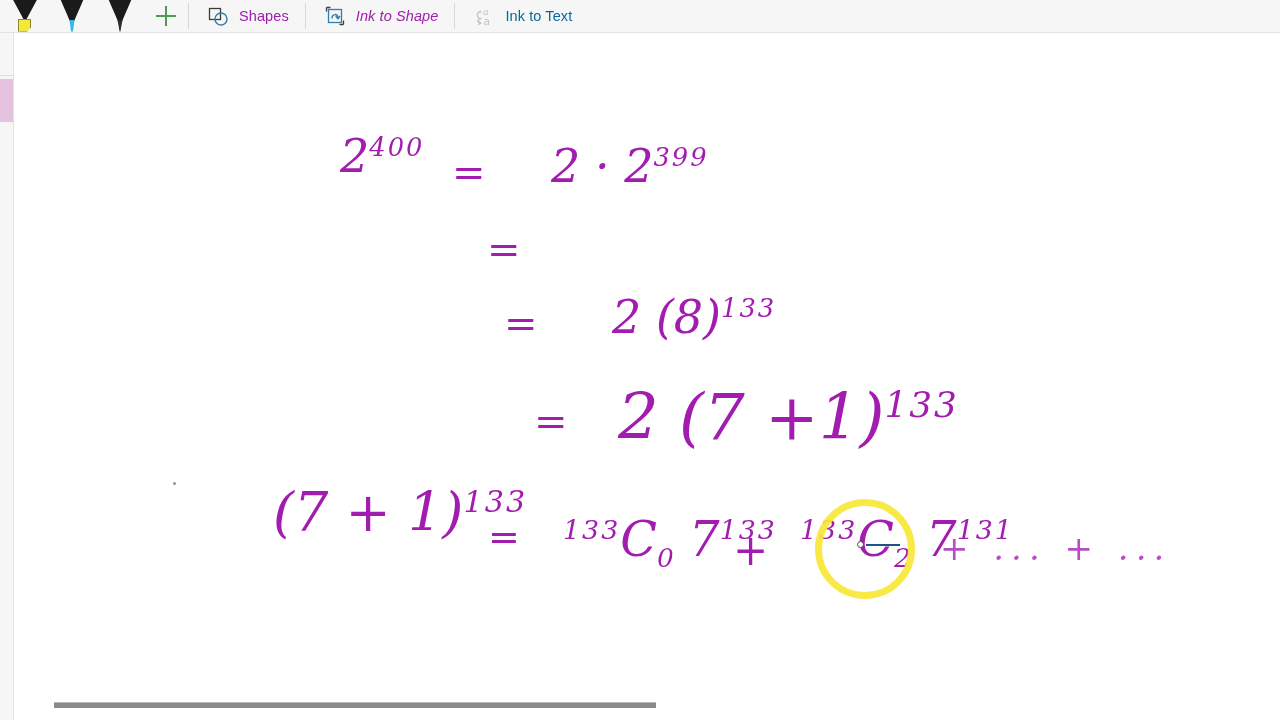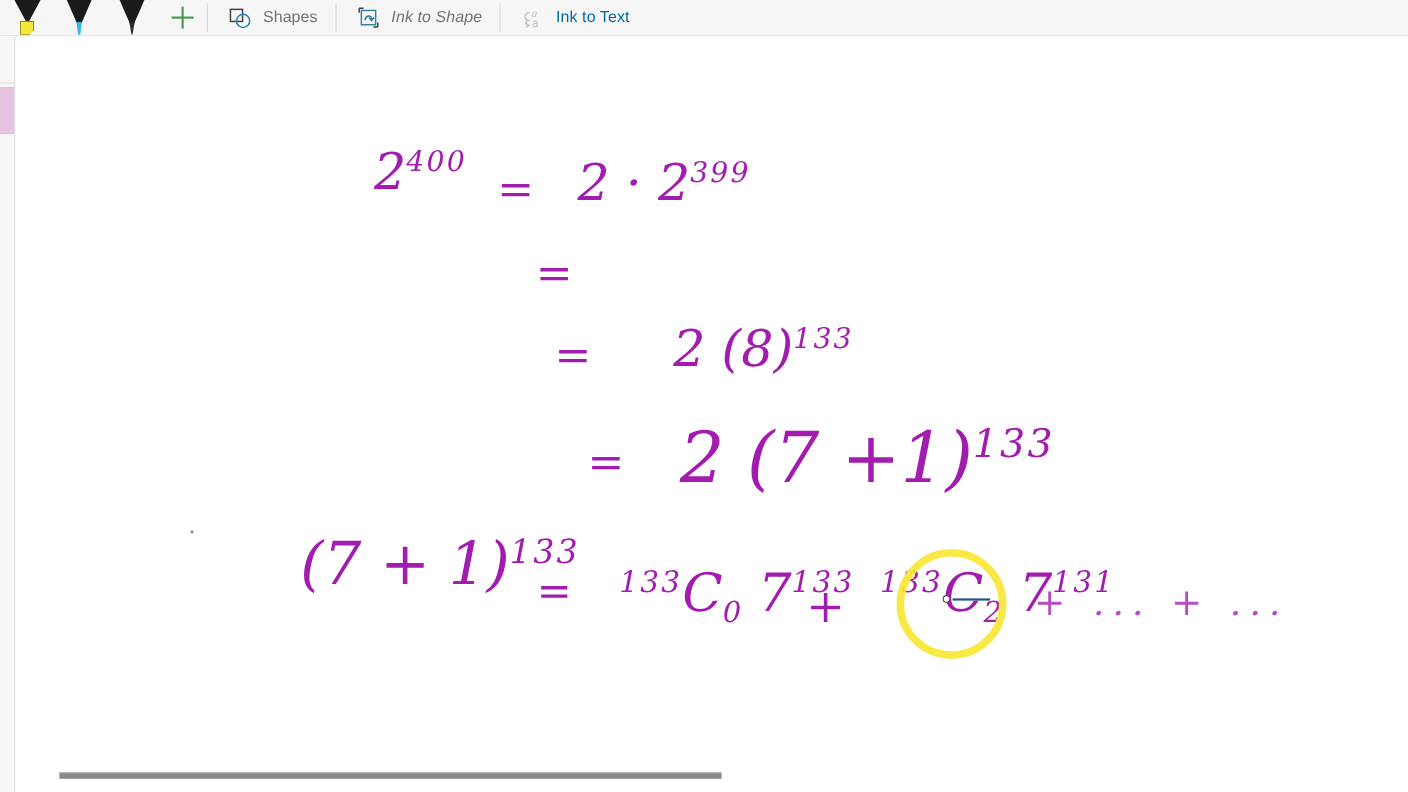--- a/index.html
+++ b/index.html
@@ -111,21 +111,21 @@
 
   .sep {
     width: 1px;
     height: 26px;
     background: #d8d8d8;
     flex: 0 0 auto;
   }
 
   .tool-label {
     font-size: 14.5px;
-    color: #737373;
+    color: #a21caf;
     margin-left: 9px;
     white-space: nowrap;
     letter-spacing: .1px;
   }
   .tool-btn.disabled .tool-label { color: #0369a1; }
 
   .icon-box { width: 24px; height: 24px; flex: 0 0 auto; }
   .icon-box svg { display: block; }
 
   
@@ -330,21 +330,21 @@
       <div class="rail-divider"></div>
       <div class="nav-rail-tab"></div>
     </div>
 
     <div class="canvas">
 
       <div class="ink" style="left:325px; top:96px; font-size:46px;">
         <span>2</span><sup>400</sup>
       </div>
       <div class="ink eq" style="left:437px; top:116px; font-size:40px;">=</div>
-      <div class="ink" style="left:510px; top:106px; font-size:46px;">
+      <div class="ink" style="left:536px; top:106px; font-size:46px;">
         <span>2 · 2</span><sup>399</sup>
       </div>
 
       <div class="ink eq" style="left:472px; top:193px; font-size:40px;">=</div>
 
       <div class="ink eq" style="left:489px; top:267px; font-size:40px;">=</div>
       <div class="ink" style="left:597px; top:257px; font-size:46px;">
         <span>2 (8)</span><sup>133</sup>
       </div>
 

